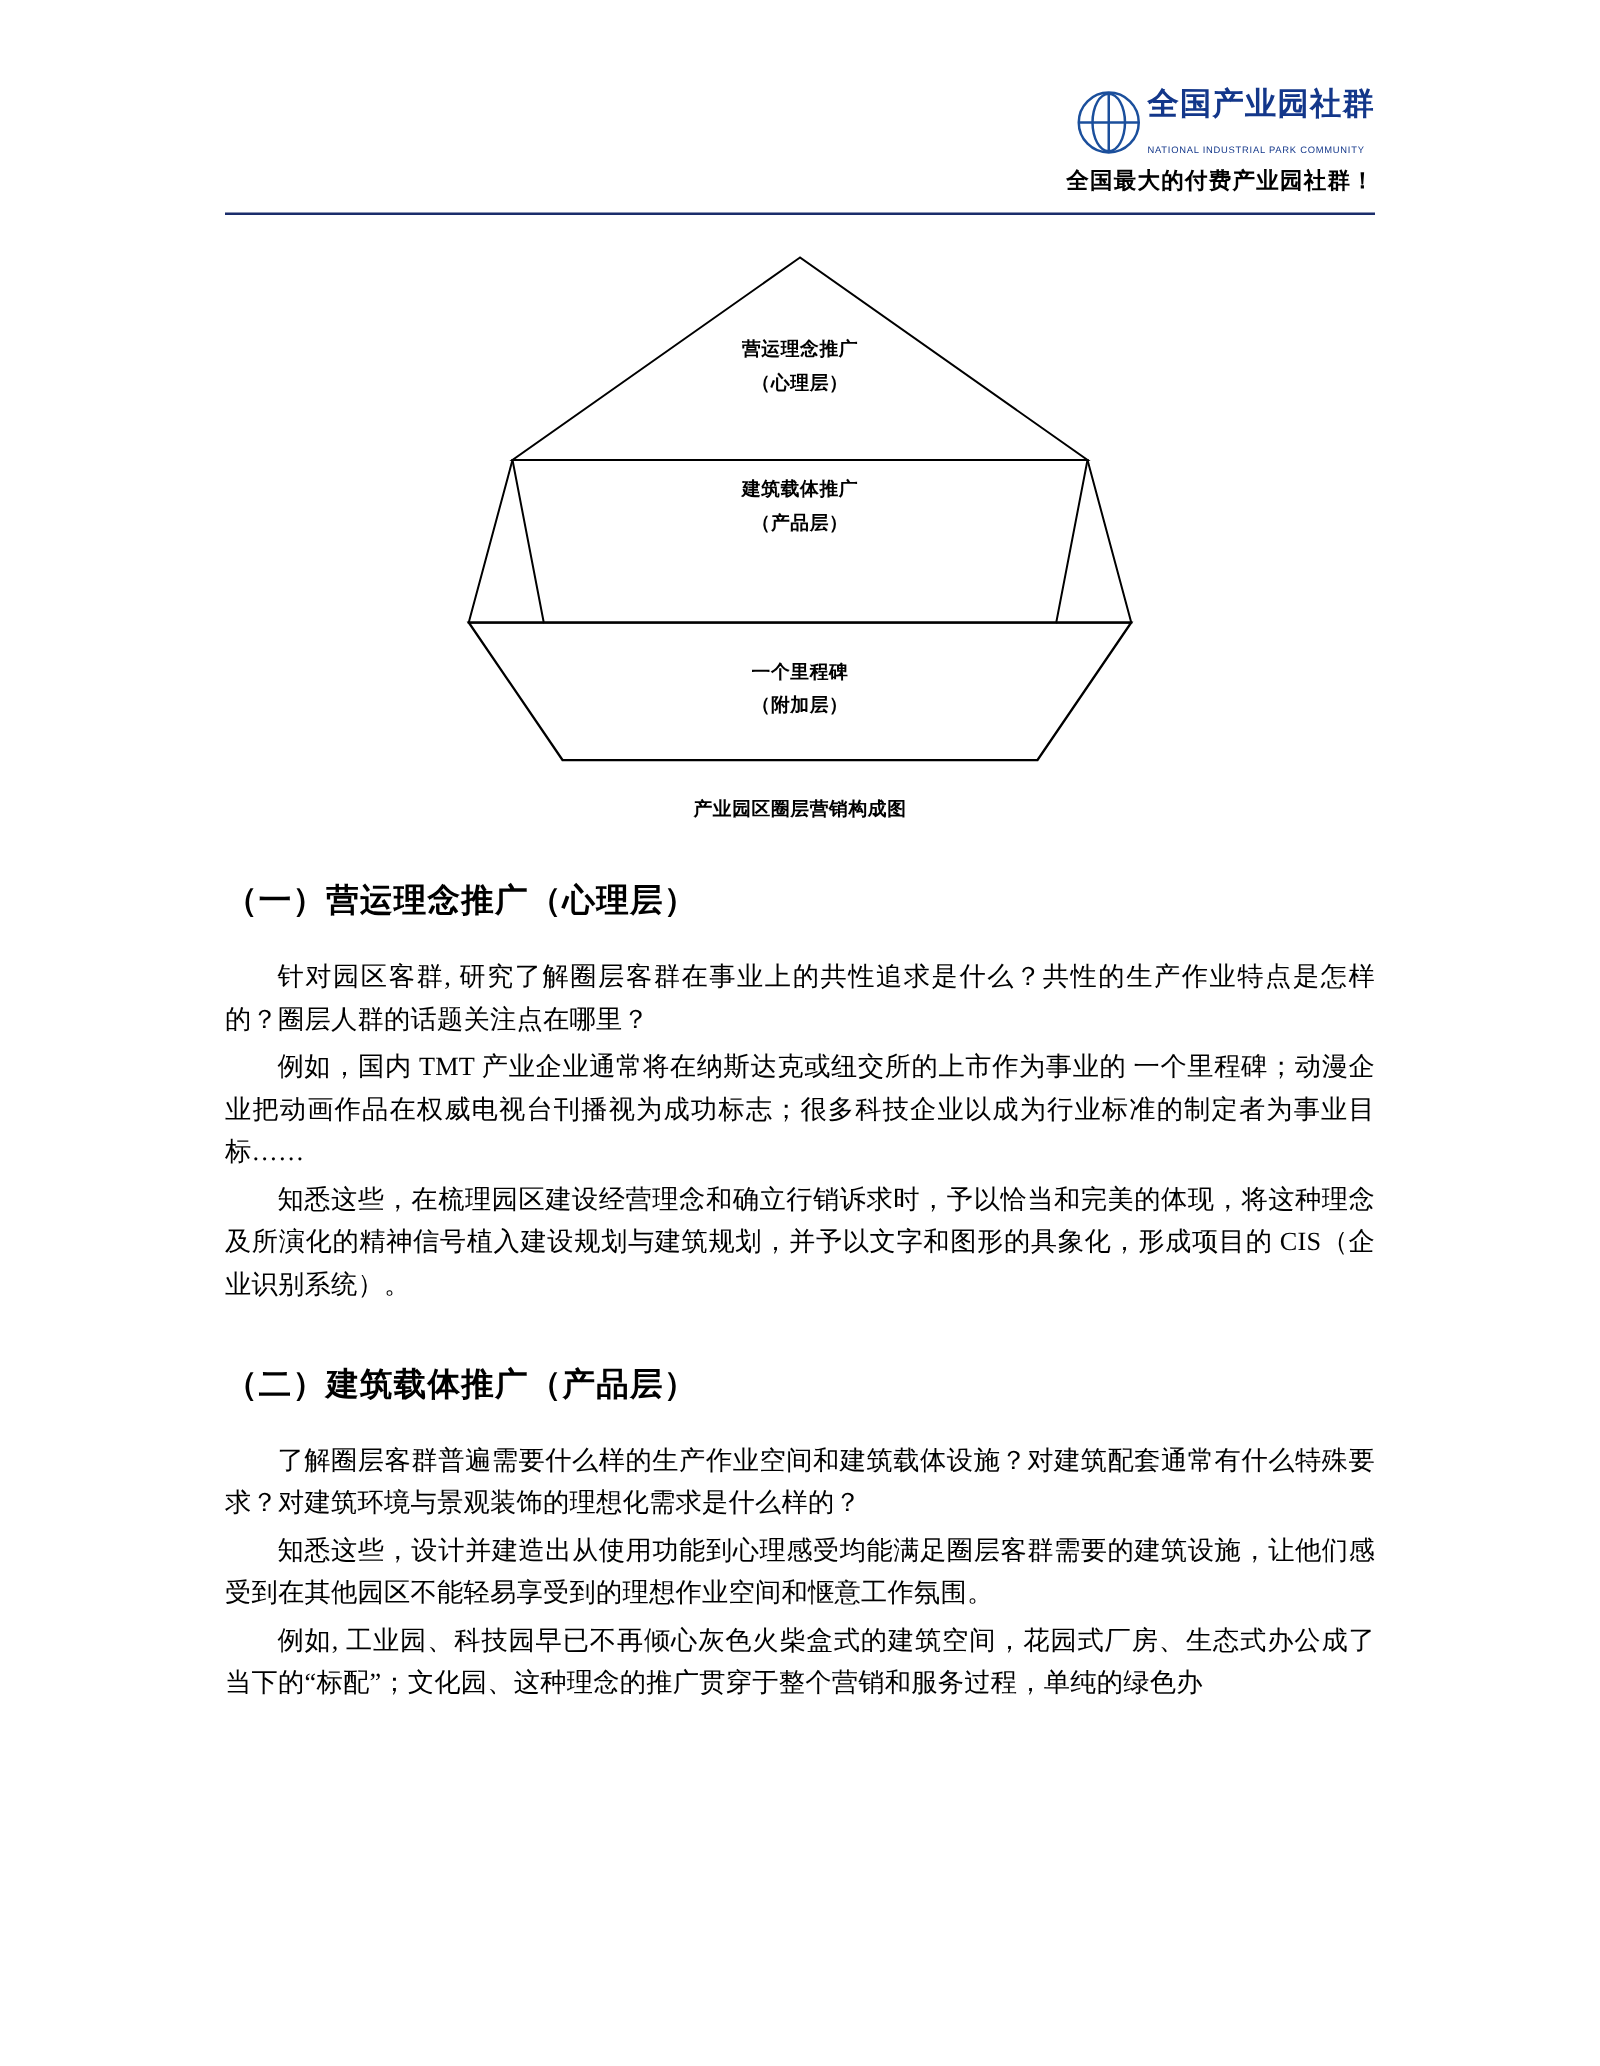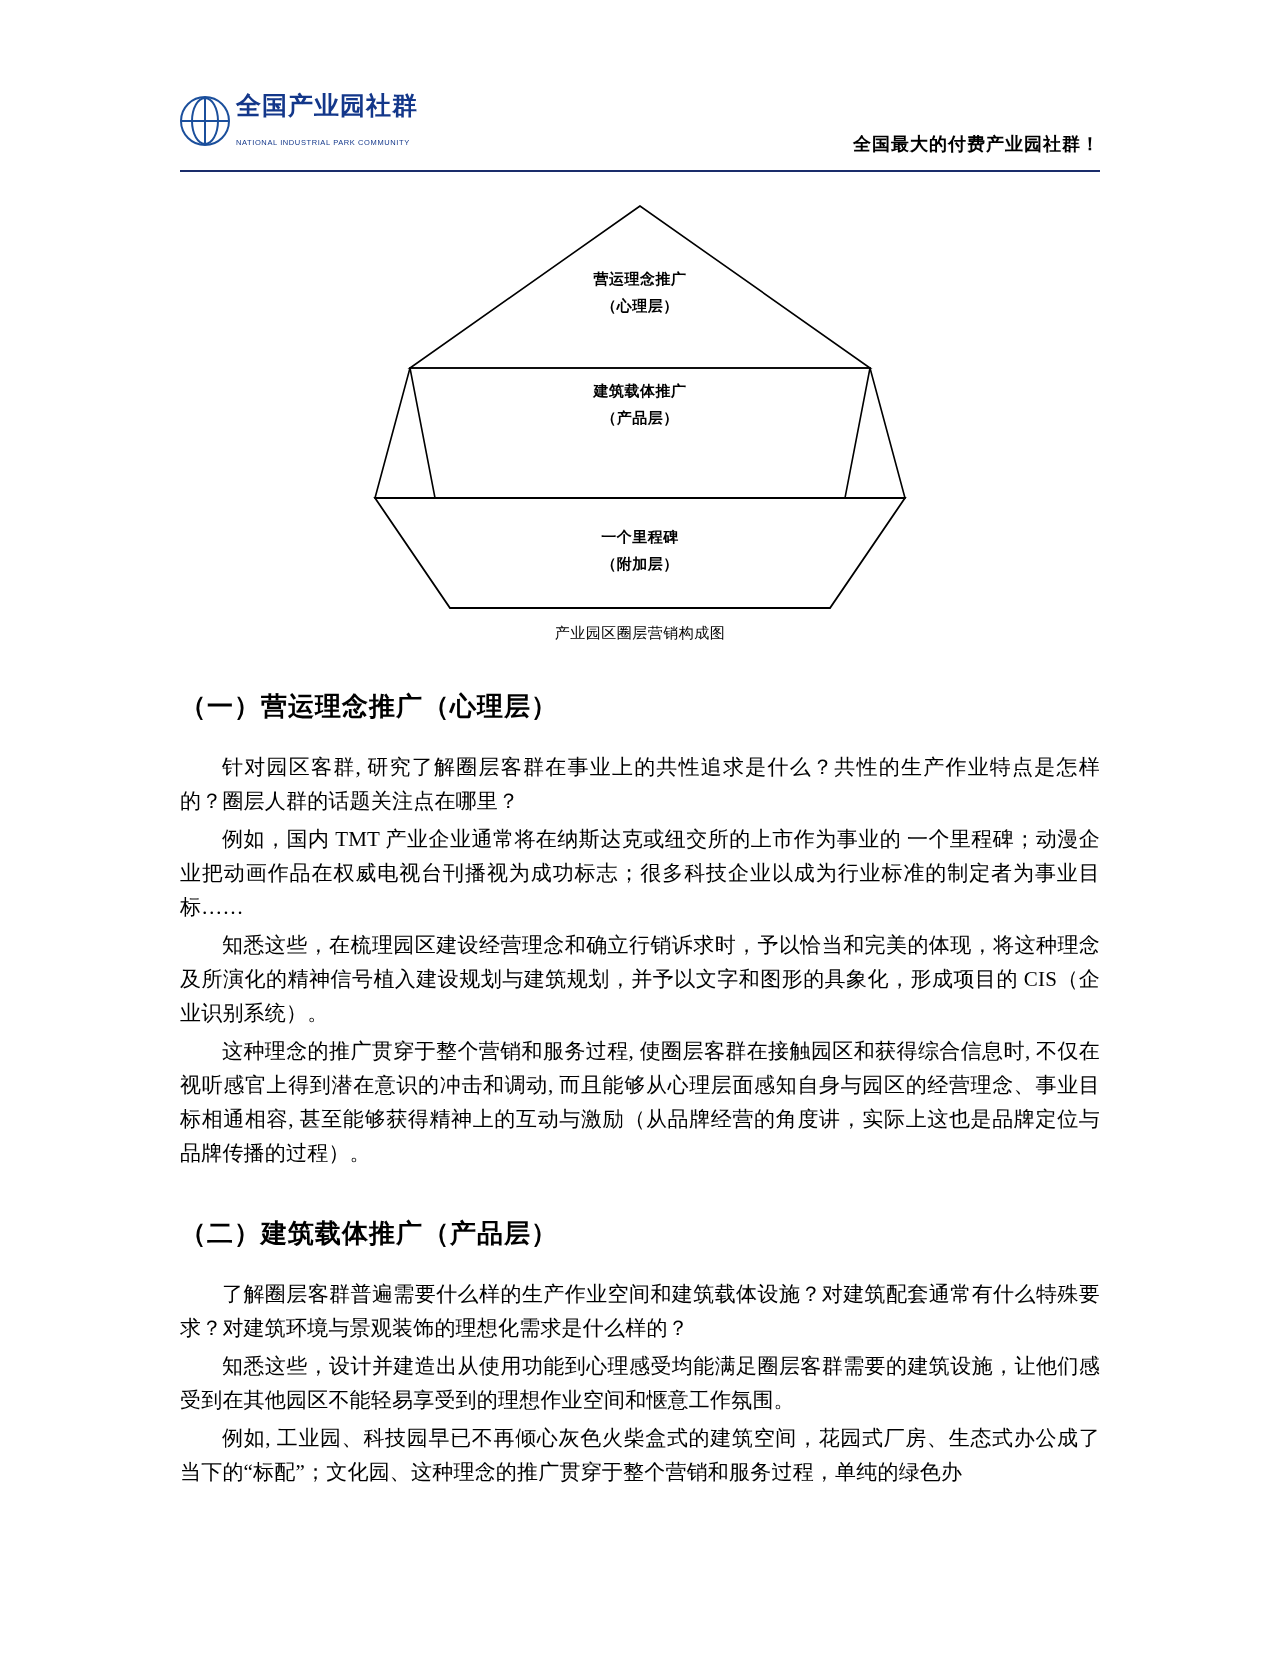--- a/index.html
+++ b/index.html
@@ -23,22 +23,23 @@
     padding: 0 180px;
   }
 
   
   .header {
     position: relative;
     height: 100px;
     margin-top: 70px;
     border-bottom: 2px solid #1a2d6b;
     display: flex;
-    align-items: center;
+    align-items: flex-end;
     justify-content: space-between;
+    flex-direction: column;
   }
   .logo-block {
     display: flex;
     align-items: center;
     gap: 6px;
   }
   .logo-globe {
     width: 46px;
     height: 46px;
     border: 2px solid #1b4f9c;
@@ -125,22 +126,22 @@
   }
   .lbl-1 { top: 72px; }
   .lbl-2 { top: 184px; }
   .lbl-3 { top: 330px; }
   .fig-label .l2 { margin-top: 8px; font-weight: bold; }
 
   .fig-caption {
     text-align: center;
     font-family: "DejaVu Sans", sans-serif;
     font-size: 15px;
-    font-weight: normal;
-    margin-top: 6px;
+    font-weight: bold;
+    margin-top: 20px;
     letter-spacing: 0.5px;
   }
 
   
   h2.section {
     font-family: "DejaVu Sans", sans-serif;
     font-size: 26px;
     font-weight: bold;
     margin: 46px 0 26px 0;
     letter-spacing: 1px;
@@ -197,20 +198,19 @@
       <div class="l2">（附加层）</div>
     </div>
   </div>
 
   <div class="fig-caption">产业园区圈层营销构成图</div>
 
   <h2 class="section">（一）营运理念推广（心理层）</h2>
   <p class="para">针对园区客群, 研究了解圈层客群在事业上的共性追求是什么？共性的生产作业特点是怎样的？圈层人群的话题关注点在哪里？</p>
   <p class="para">例如，国内 TMT 产业企业通常将在纳斯达克或纽交所的上市作为事业的 一个里程碑；动漫企业把动画作品在权威电视台刊播视为成功标志；很多科技企业以成为行业标准的制定者为事业目标……</p>
   <p class="para">知悉这些，在梳理园区建设经营理念和确立行销诉求时，予以恰当和完美的体现，将这种理念及所演化的精神信号植入建设规划与建筑规划，并予以文字和图形的具象化，形成项目的 CIS（企业识别系统）。</p>
-  <p class="para">这种理念的推广贯穿于整个营销和服务过程, 使圈层客群在接触园区和获得综合信息时, 不仅在视听感官上得到潜在意识的冲击和调动, 而且能够从心理层面感知自身与园区的经营理念、事业目标相通相容, 甚至能够获得精神上的互动与激励（从品牌经营的角度讲，实际上这也是品牌定位与品牌传播的过程）。</p>
 
   <h2 class="section">（二）建筑载体推广（产品层）</h2>
   <p class="para">了解圈层客群普遍需要什么样的生产作业空间和建筑载体设施？对建筑配套通常有什么特殊要求？对建筑环境与景观装饰的理想化需求是什么样的？</p>
   <p class="para">知悉这些，设计并建造出从使用功能到心理感受均能满足圈层客群需要的建筑设施，让他们感受到在其他园区不能轻易享受到的理想作业空间和惬意工作氛围。</p>
   <p class="para">例如, 工业园、科技园早已不再倾心灰色火柴盒式的建筑空间，花园式厂房、生态式办公成了当下的“标配”；文化园、这种理念的推广贯穿于整个营销和服务过程，单纯的绿色办</p>
 
 </div>
 
 </body></html>

